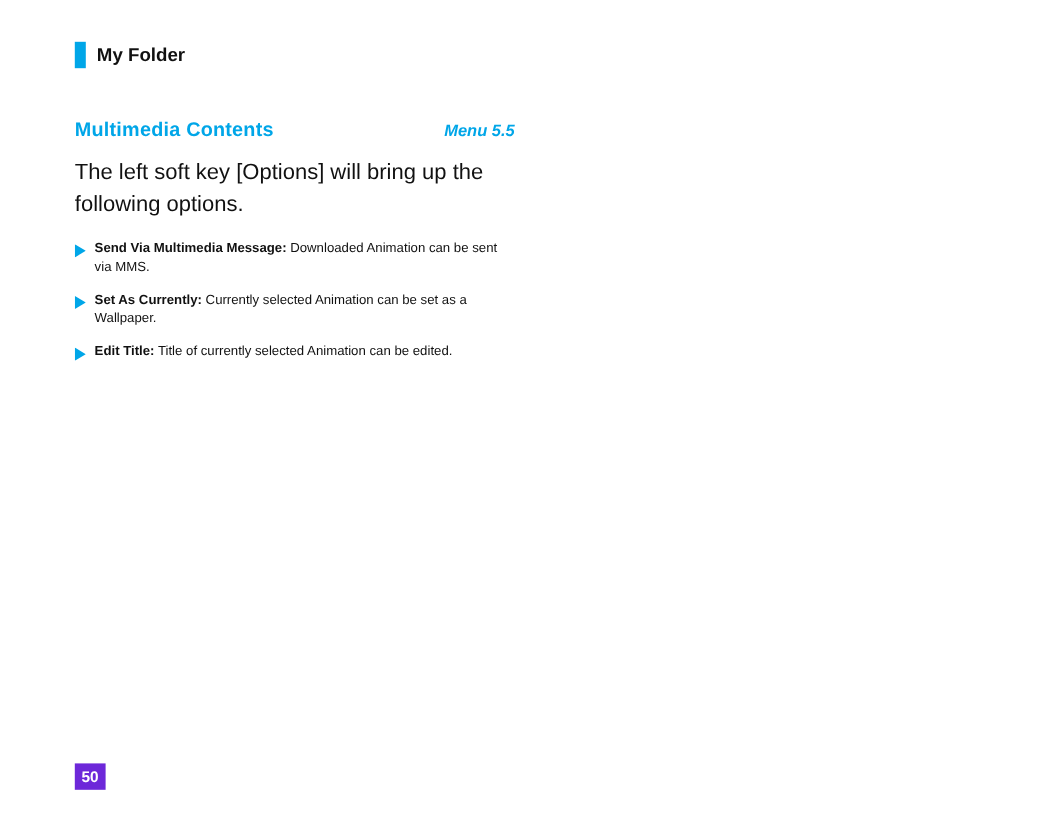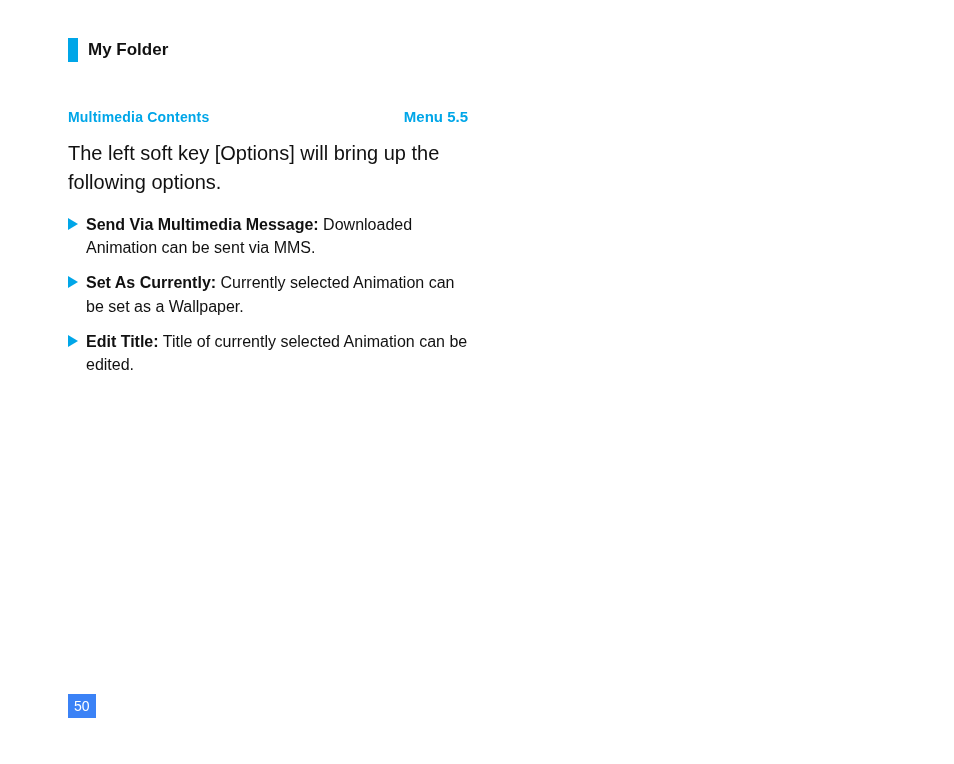--- a/index.html
+++ b/index.html
@@ -30,57 +30,58 @@
     width: 400px;
   }
   .title-row {
     display: flex;
     align-items: baseline;
     justify-content: space-between;
     margin-bottom: 14px;
     width: 400px;
   }
   .section-title {
-    font-size: 14px;
+    font-size: 18px;
     font-weight: bold;
     color: #00a6e8;
     letter-spacing: 0.2px;
   }
   .menu-label {
     font-size: 15px;
+    font-style: italic;
     font-weight: bold;
     color: #00a6e8;
   }
   .intro {
     font-size: 20px;
     line-height: 1.45;
     margin-bottom: 16px;
     color: #111;
   }
   .bullet-item {
     display: flex;
     gap: 8px;
     margin-bottom: 12px;
-    font-size: 16px;
+    font-size: 12px;
     line-height: 1.45;
   }
   .bullet-icon {
     flex: 0 0 auto;
     margin-top: 5px;
   }
   .bullet-icon svg { display: block; }
   .bullet-text { flex: 1 1 auto; }
   .bullet-text .bold { font-weight: bold; }
   .page-number {
     position: absolute;
     left: 68px;
     bottom: 46px;
-    background: #3b82f6;
+    background: #6d28d9;
     color: #ffffff;
-    font-weight: normal;
+    font-weight: bold;
     font-size: 14px;
     padding: 4px 6px;
     min-width: 24px;
     text-align: center;
   }
 </style>
 </head>
 <body>
 
 <div class="page">

